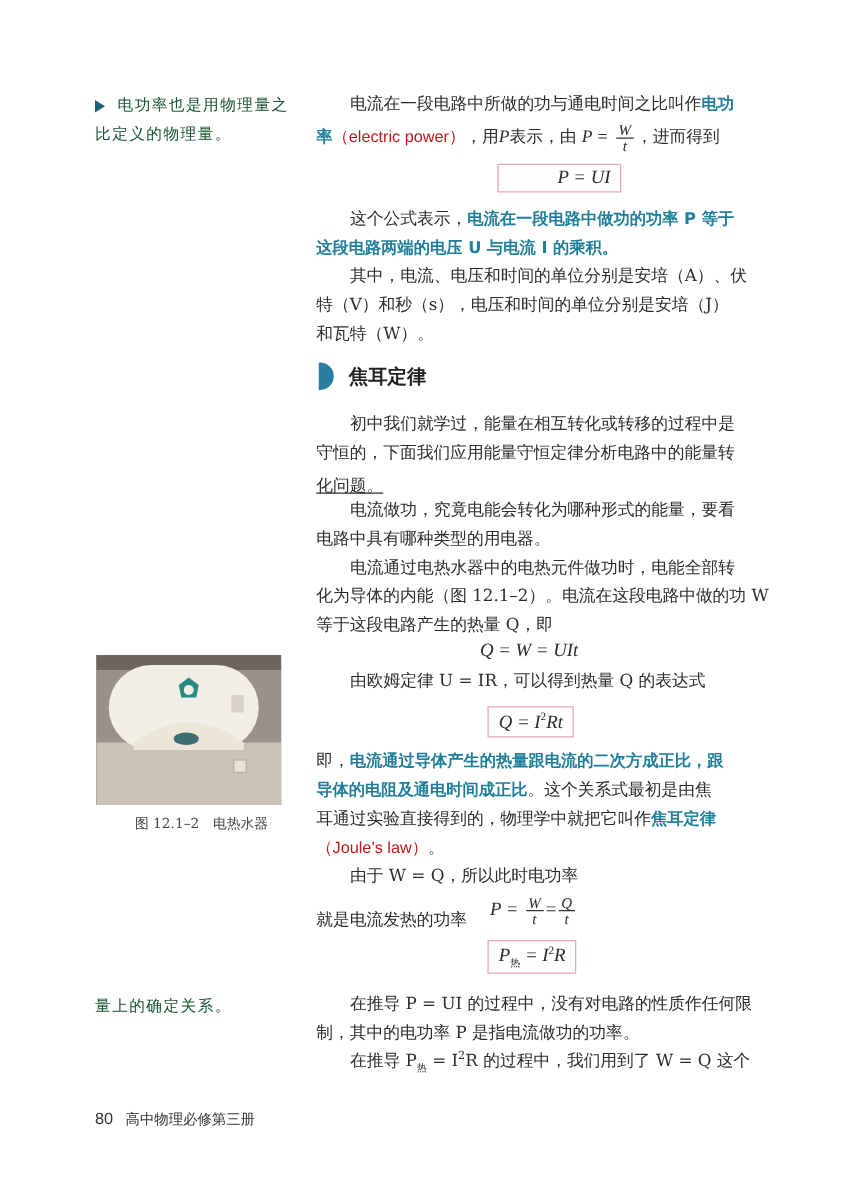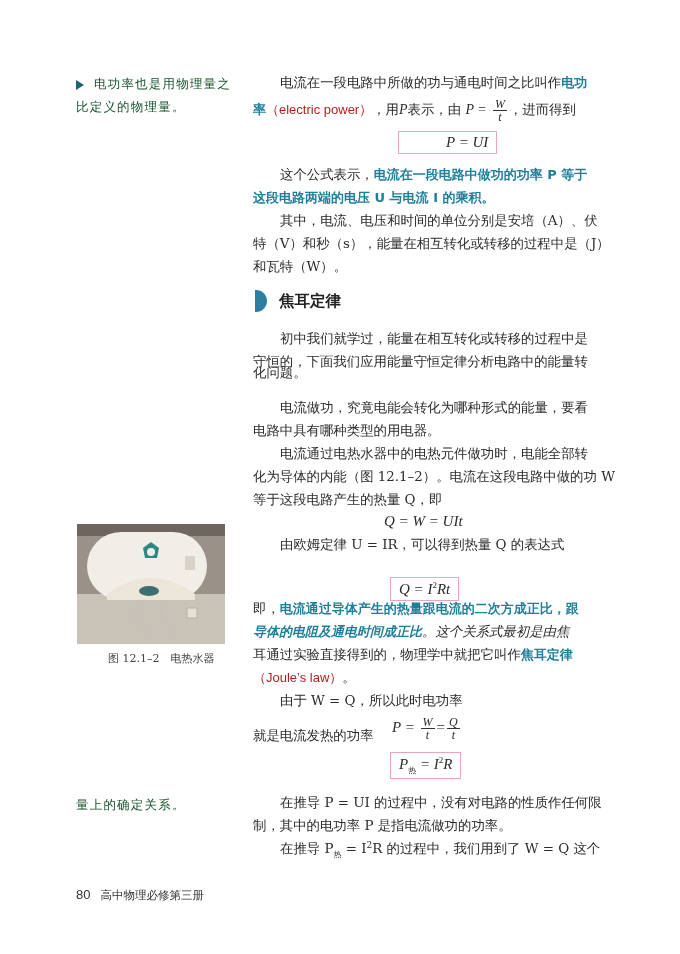--- a/index.html
+++ b/index.html
@@ -54,49 +54,49 @@
 <div class="boxeq" style="left:398px; top:131px;padding-left:47px;"><i>P = UI</i></div>
 
 <div class="line ind" style="top:166px;">
   <span>这个公式表示，</span><span class="hl">电流在一段电路中做功的功率 P 等于</span>
 </div>
 <div class="line" style="top:189px;">
   <span class="hl">这段电路两端的电压 U 与电流 I 的乘积。</span>
 </div>
 
 <div class="line ind" style="top:212px;">其中，电流、电压和时间的单位分别是安培（A）、伏</div>
-<div class="line" style="top:235px;">特（V）和秒（s），能量在相互转化或转移的过程中是（J）</div>
+<div class="line" style="top:235px;">特（V）和秒（s），电压和时间的单位分别是安培（J）</div>
 <div class="line" style="top:258px;">和瓦特（W）。</div>
 
 <div class="heading">
   <div class="hmark"></div>
   <div class="htext">焦耳定律</div>
 </div>
 
 <div class="line ind" style="top:330px;">初中我们就学过，能量在相互转化或转移的过程中是</div>
 <div class="line" style="top:353px;">守恒的，下面我们应用能量守恒定律分析电路中的能量转</div>
-<div class="line" style="top:364px;">化问题。</div>
+<div class="line" style="top:380px;text-decoration:underline;">化问题。</div>
 
 <div class="line ind" style="top:399px;">电流做功，究竟电能会转化为哪种形式的能量，要看</div>
 <div class="line" style="top:422px;">电路中具有哪种类型的用电器。</div>
 
 <div class="line ind" style="top:445px;">电流通过电热水器中的电热元件做功时，电能全部转</div>
 <div class="line" style="top:468px;">化为导体的内能（图 12.1–2）。电流在这段电路中做的功 W</div>
 <div class="line" style="top:491px;">等于这段电路产生的热量 Q，即</div>
 
 <div class="eq" style="left:384px; top:513px;"><i>Q = W = UIt</i></div>
 
 <div class="line ind" style="top:536px;">由欧姆定律 U = IR，可以得到热量 Q 的表达式</div>
 
-<div class="boxeq" style="left:390px; top:565px;margin-top:12px;"><i>Q = I</i><sup>2</sup><i>Rt</i></div>
+<div class="boxeq" style="left:390px; top:565px;"><i>Q = I</i><sup>2</sup><i>Rt</i></div>
 
 <div class="line" style="top:600px;">
   <span>即，</span><span class="hl">电流通过导体产生的热量跟电流的二次方成正比，跟</span>
 </div>
-<div class="line" style="top:623px;font-style:italic;">
+<div class="line" style="top:623px;">
   <span class="hl">导体的电阻及通电时间成正比</span><span>。这个关系式最初是由焦</span>
 </div>
 <div class="line" style="top:646px;">
   <span>耳通过实验直接得到的，物理学中就把它叫作</span><span class="hl">焦耳定律</span>
 </div>
 <div class="line" style="top:669px;">
   <span class="hlr">（Joule’s law）</span><span>。</span>
 </div>
 
 <div class="line ind" style="top:692px;">由于 W = Q，所以此时电功率</div>

